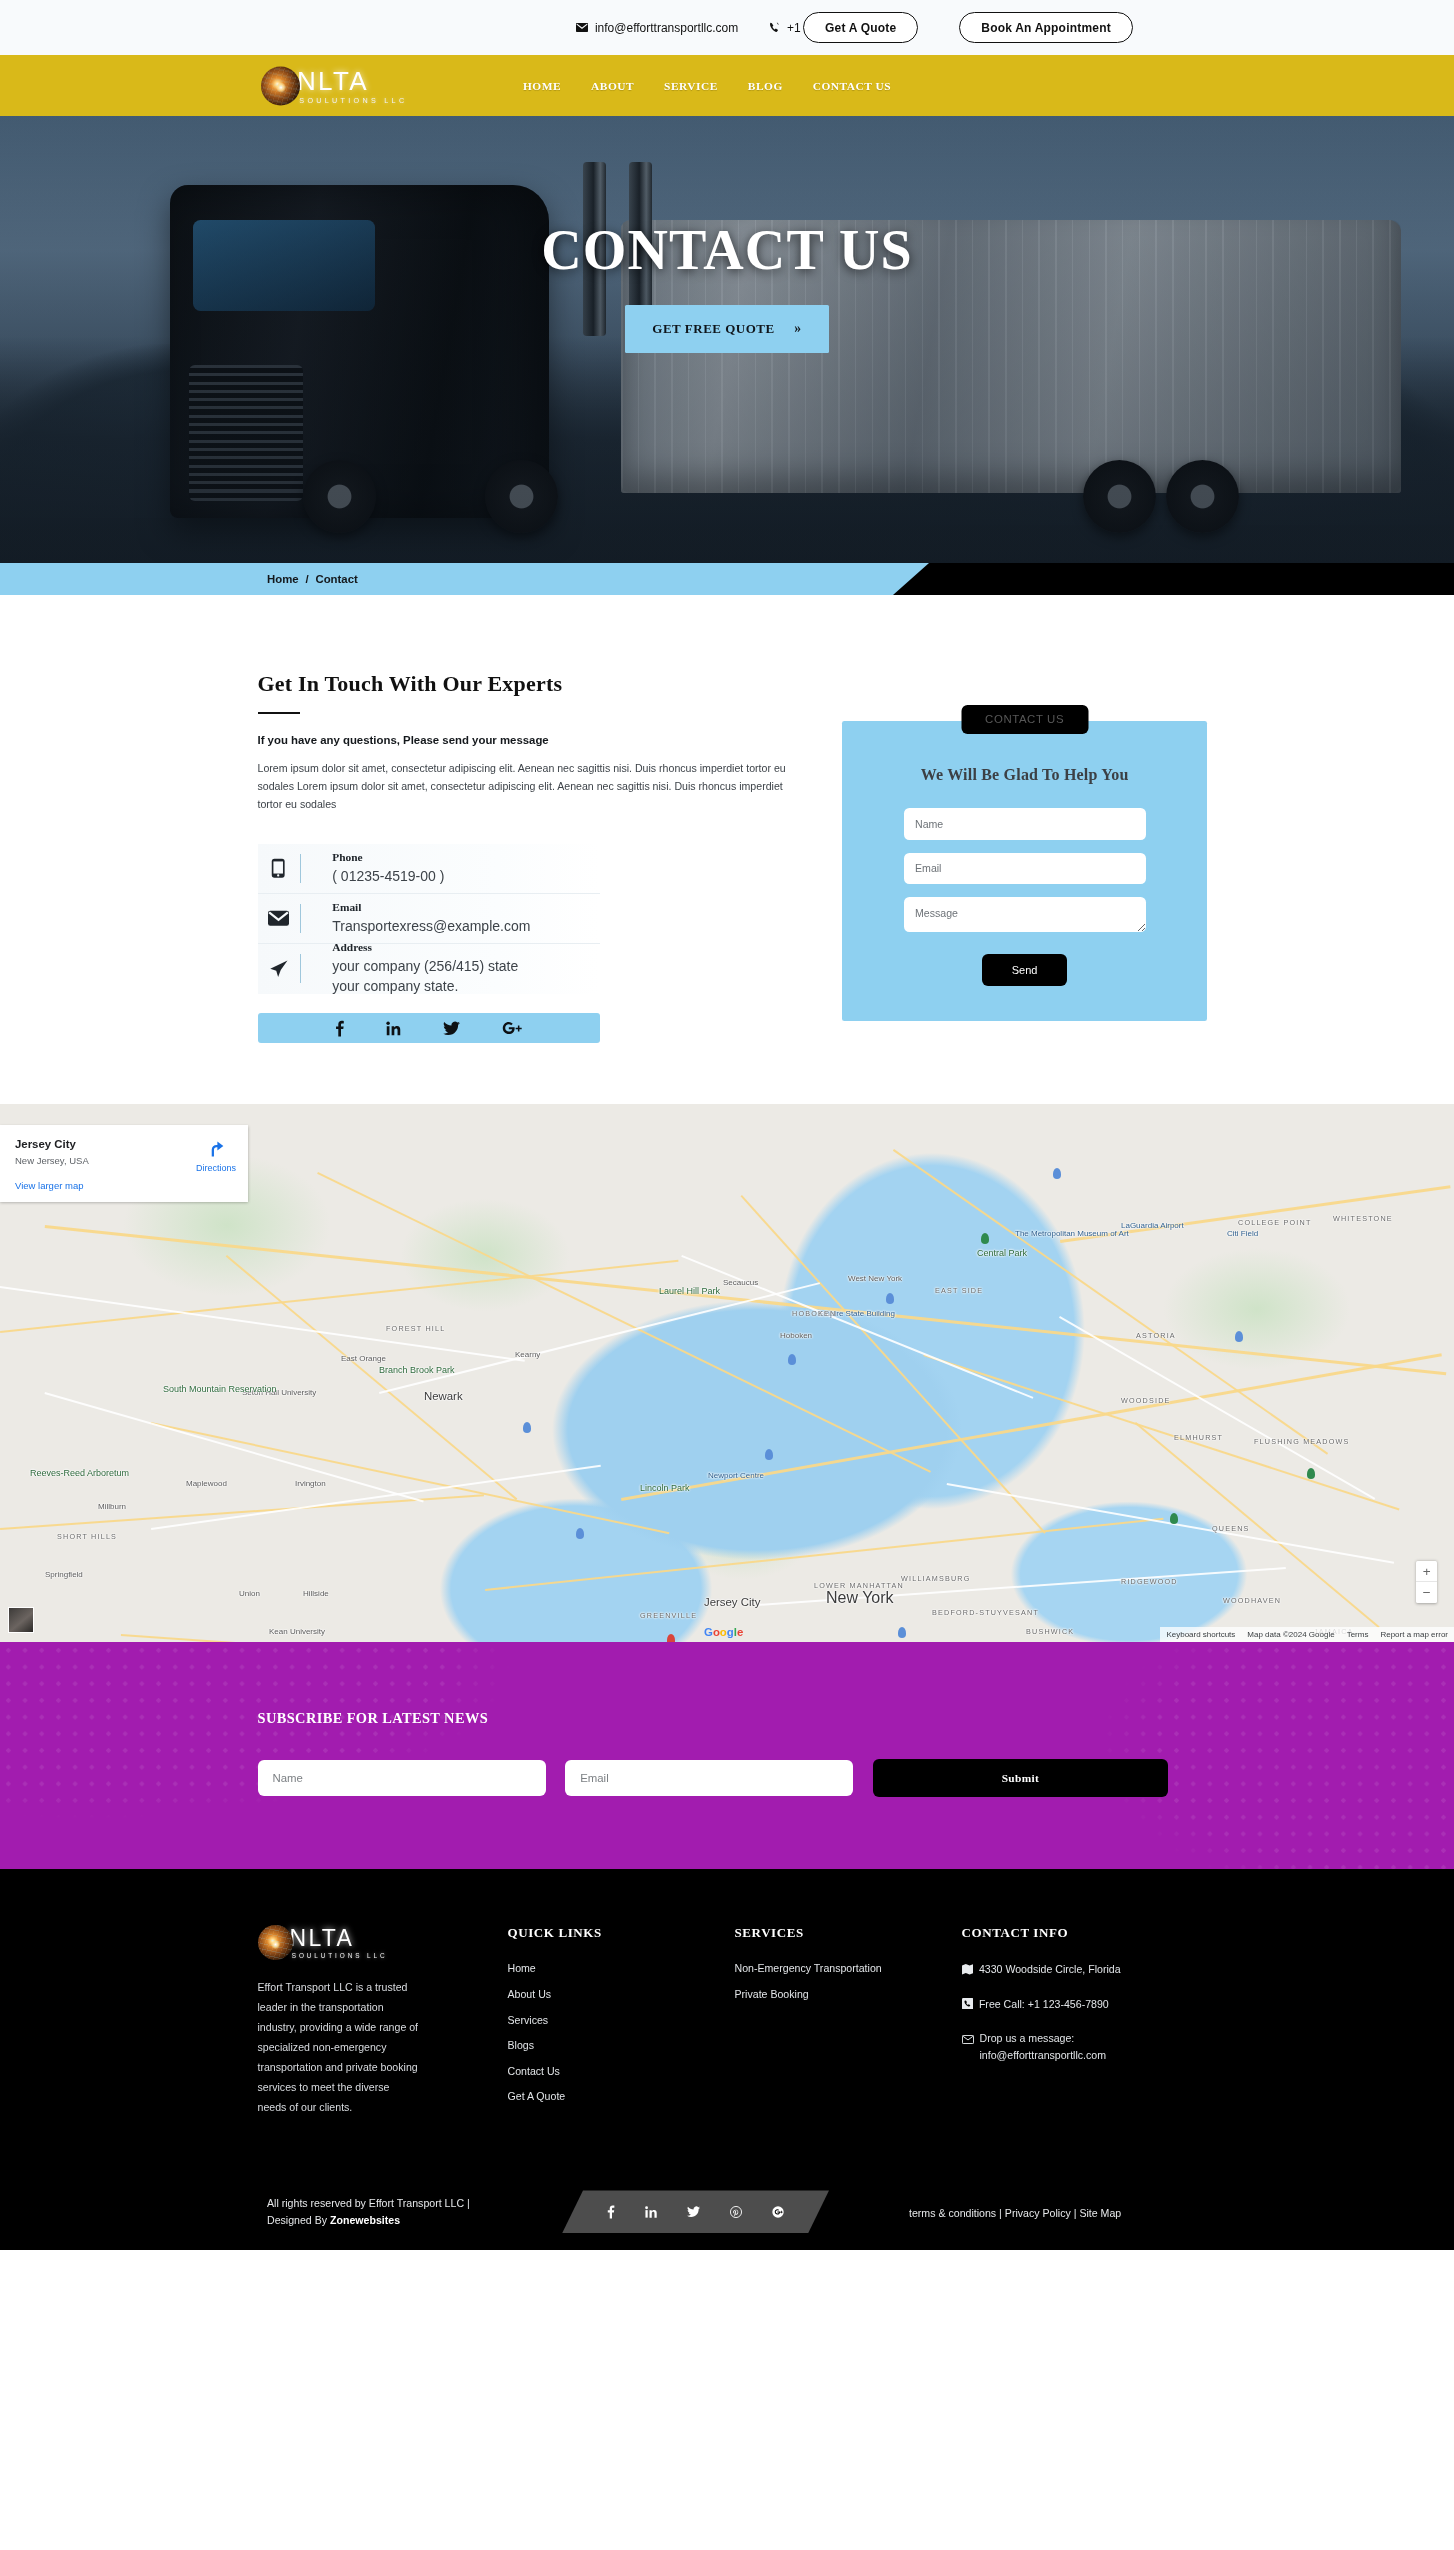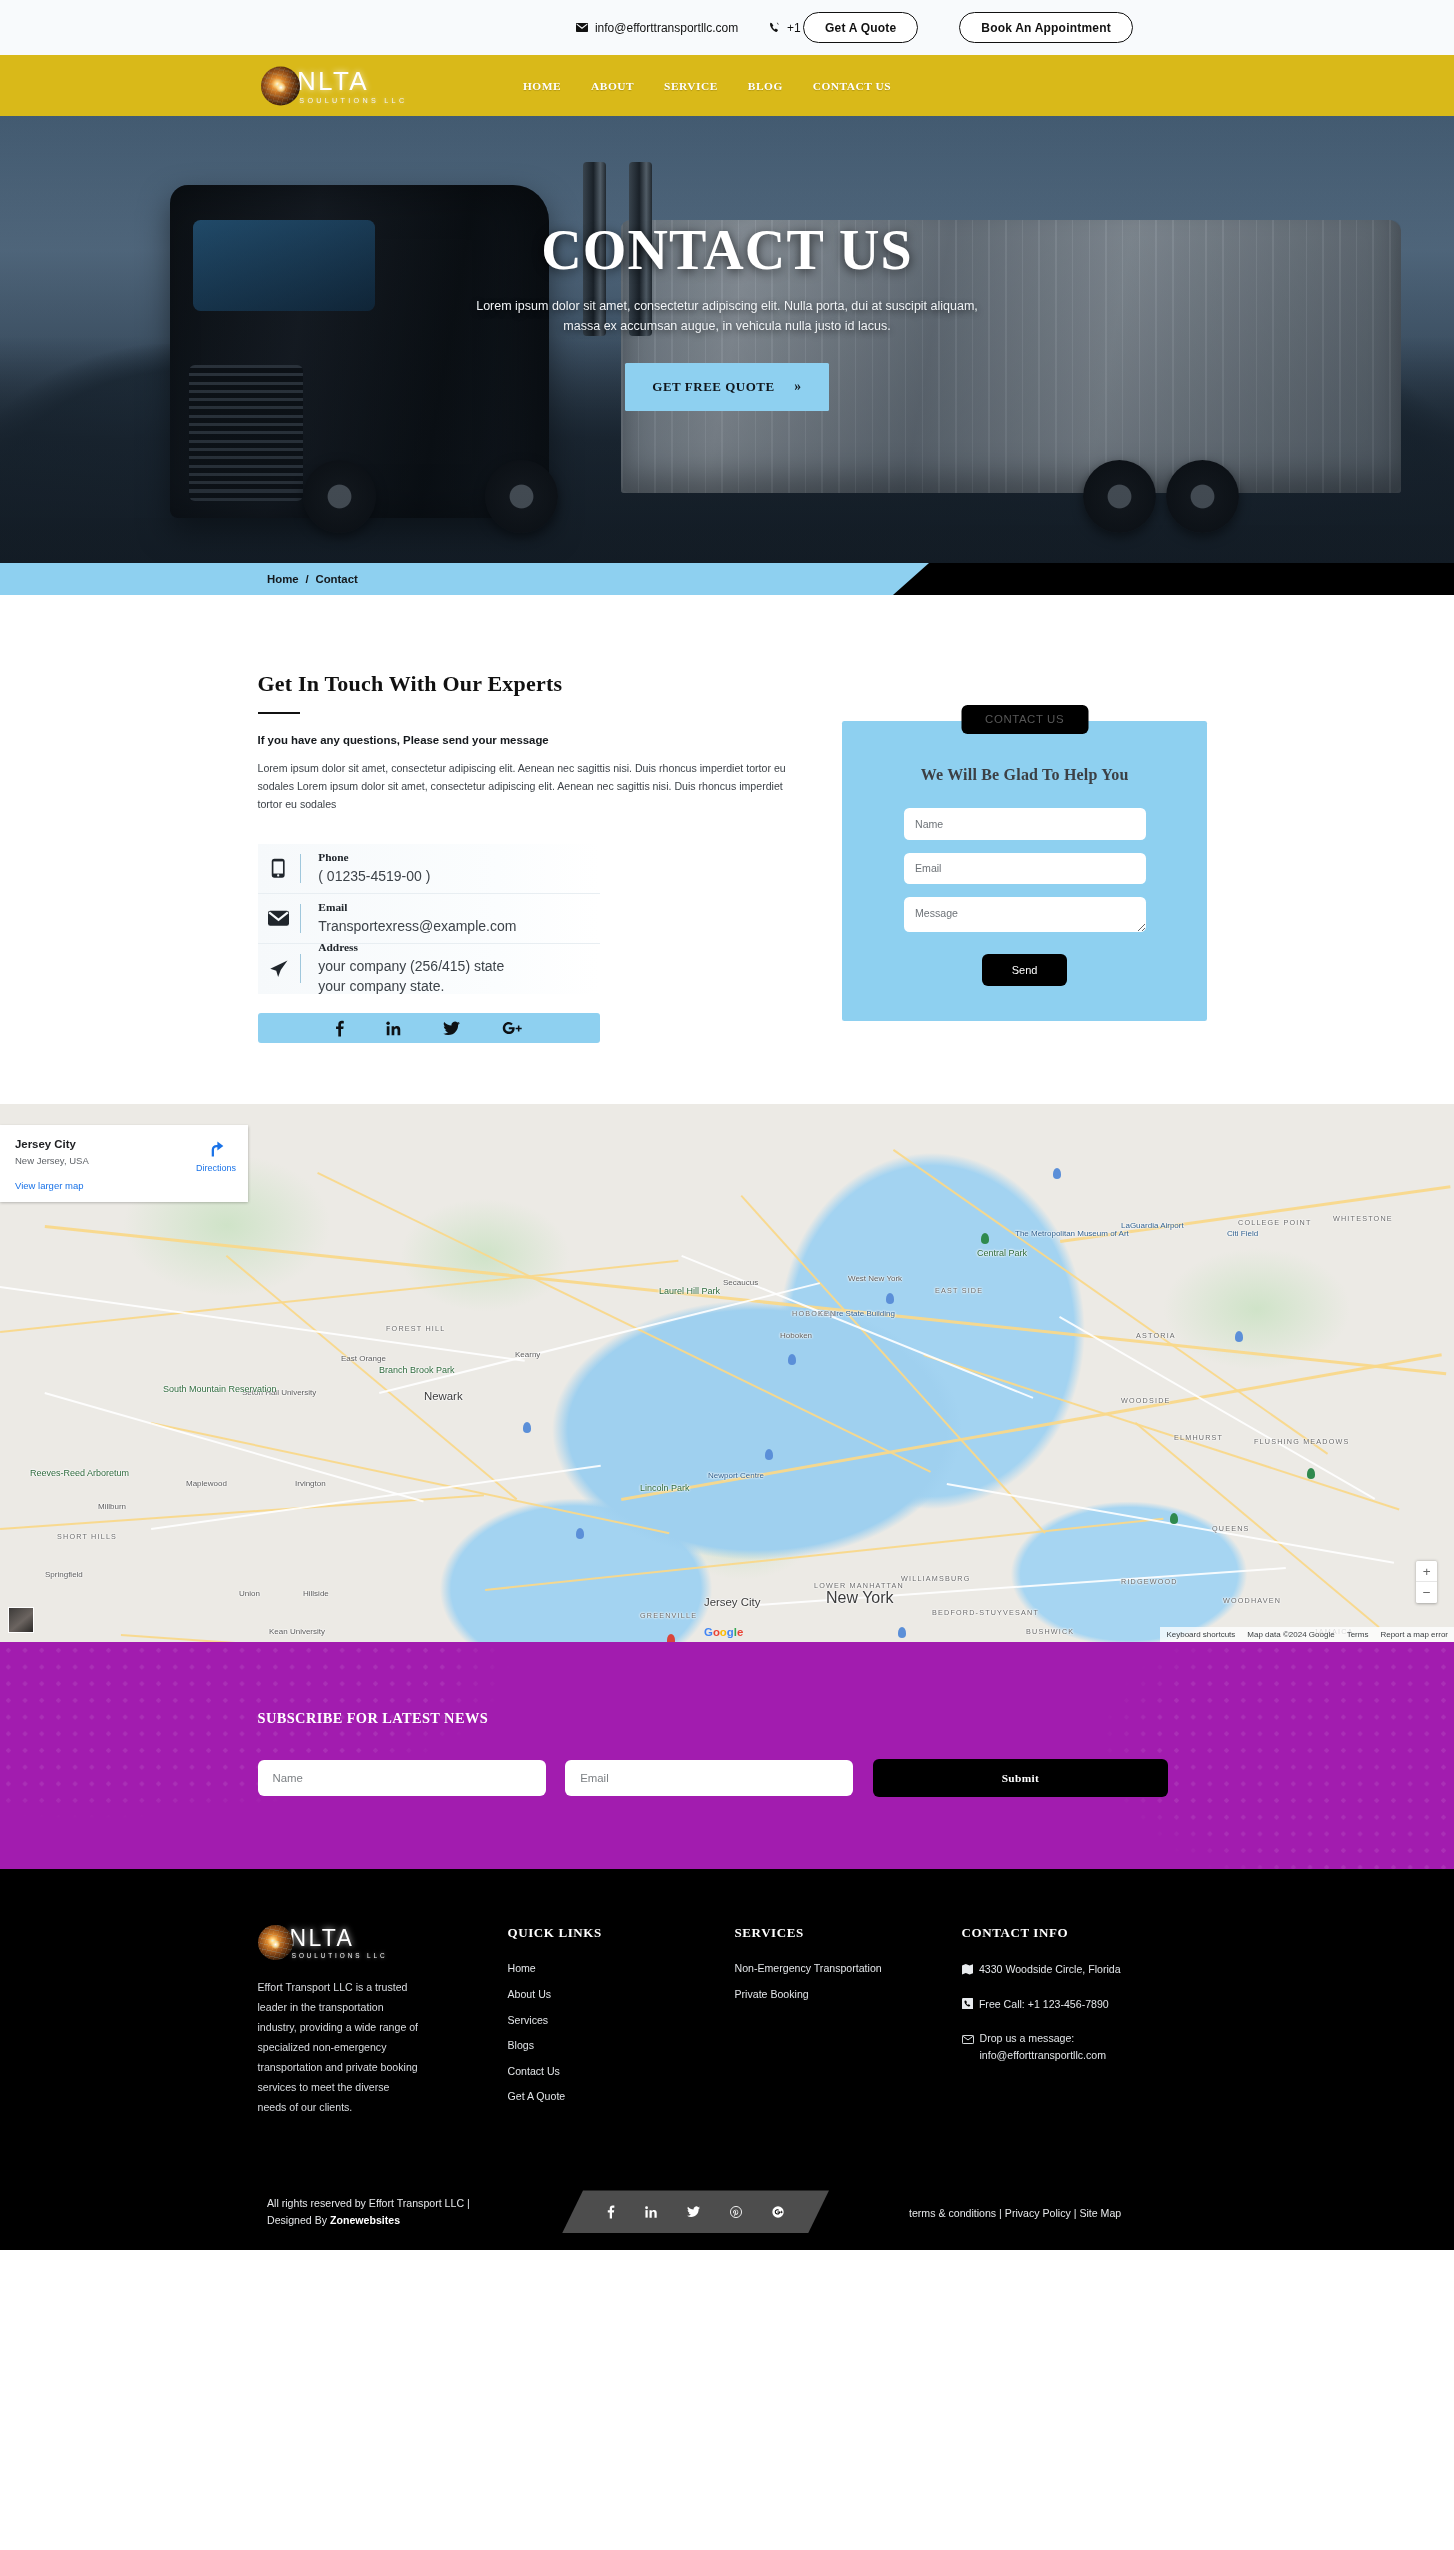--- a/index.html
+++ b/index.html
@@ -139,21 +139,21 @@
   .touch-strong { margin-top:19.7px; font-size:11.4px; font-weight:bold; color:#14181c; }
   .touch-p { margin-top:14.4px; font-size:10.6px; line-height:1.68; color:#3d4349; width:530px; }
 
   .info-list { margin-top:30px; width:342px; }
   .info-row { display:flex; align-items:center; gap:0; height:50px;
     background:linear-gradient(90deg,#f6f9fb 0%, #fbfdfe 70%, #ffffff 100%);
     border-bottom:0.8px solid #e8eef2; }
   .info-row:last-child { border-bottom:none; }
   .info-ico { width:42px; display:flex; justify-content:center; align-items:center; color:#20262c; flex:none;}
   .info-divider { width:0.8px; height:29px; background:#9fc7dc; flex:none; }
-  .info-txt { padding-left:18px; }
+  .info-txt { padding-left:32px; }
   .info-title { font-family:"Liberation Serif", serif; font-weight:bold; font-size:11.4px; color:#20262c; }
   .info-val { font-size:14px; color:#3d4349; margin-top:3px; line-height:1.45; }
 
   .social-bar { margin-top:19.7px; width:342px; height:30px; background:#8ed0f0; border-radius:3px;
     display:flex; align-items:center; justify-content:center; gap:42px; }
   .social-bar a { color:#0d1114; text-decoration:none; display:flex; align-items:center; }
 
   
   .form-card { position:absolute; right:-10.6px; top:50px; width:365px; background:#8ed0f0; border-radius:2.3px; padding:45px 0 35px; }
   .form-tab { position:absolute; left:50%; transform:translateX(-50%); top:-16px;
@@ -336,21 +336,20 @@
     <div class="truck-stack2"></div>
     <div class="truck-cab"></div>
     <div class="truck-grille"></div>
     <div class="wheel" style="left:303px"></div>
     <div class="wheel" style="left:485px"></div>
     <div class="wheel" style="left:1083px"></div>
     <div class="wheel" style="left:1166px"></div>
     <div class="hero-scrim"></div>
     <div class="hero-inner">
       <div class="hero-title">CONTACT US</div>
-      <div class="hero-sub">Lorem ipsum dolor sit amet, consectetur adipiscing elit. Nulla porta, dui at suscipit aliquam, massa ex accumsan augue, in vehicula nulla justo id lacus.</div>
       <button class="hero-btn">
         <span>GET FREE QUOTE</span>
         <span class="chev">»</span>
       </button>
     </div>
   </div>
 
   <div class="crumbwrap">
     <div class="crumb-blue"></div>
     <div class="crumb-text">

